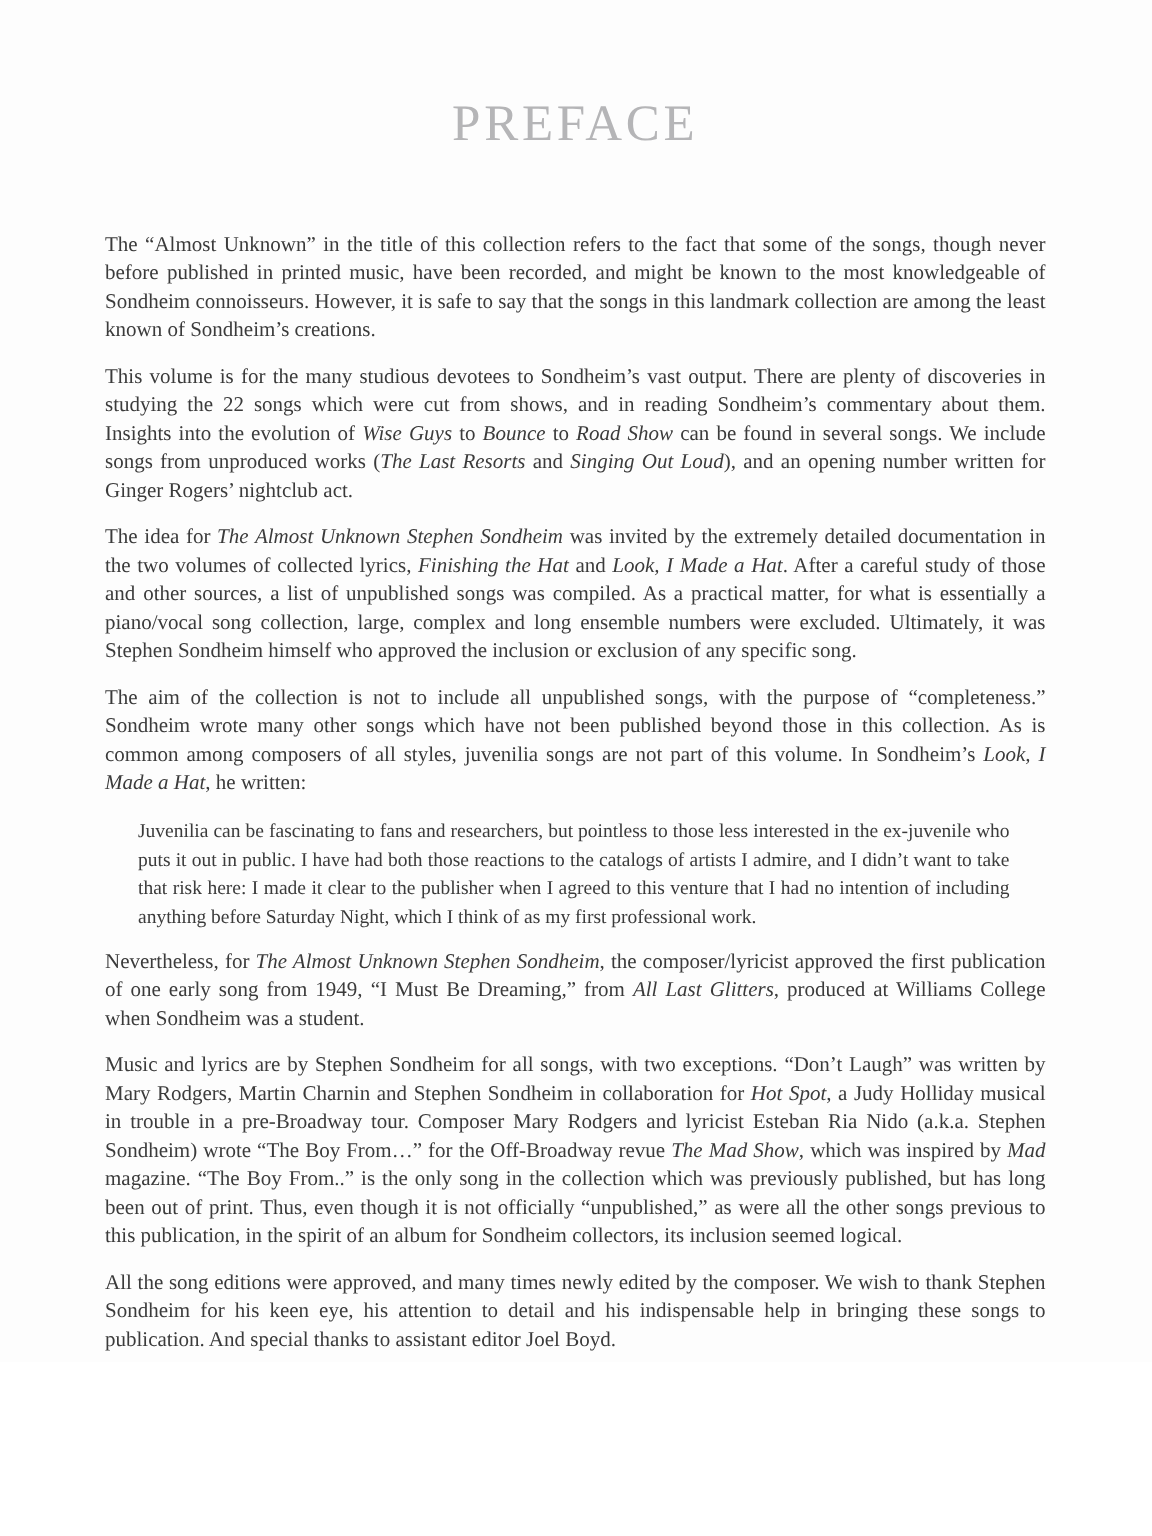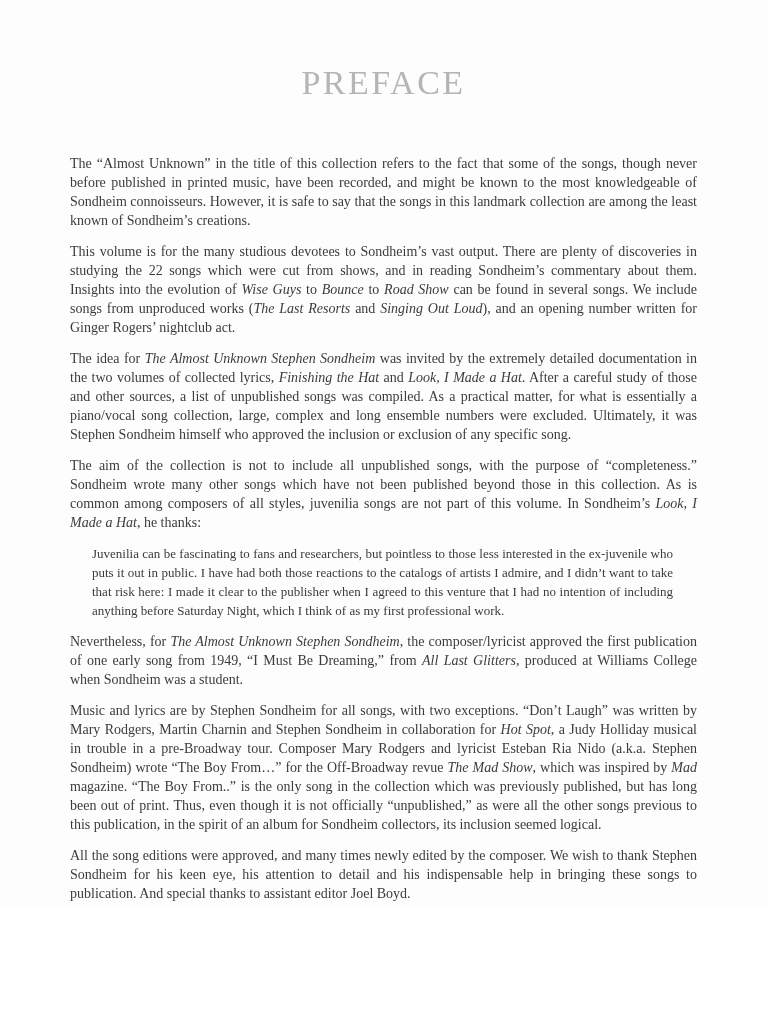--- a/index.html
+++ b/index.html
@@ -61,21 +61,21 @@
 </head>
 <body>
 
 <div class="page" style="color: rgb(59, 59, 59);">
   <h1 class="title" style="color: rgb(181, 181, 183);">PREFACE</h1>
 
   <main class="body-text">
       <p class="para"><span>The “Almost Unknown” in the title of this collection refers to the fact that some of the songs, though never before published in printed music, have been recorded, and might be known to the most knowledgeable of Sondheim connoisseurs. However, it is safe to say that the songs in this landmark collection are among the least known of Sondheim’s creations.</span></p>
       <p class="para"><span>This volume is for the many studious devotees to Sondheim’s vast output. There are plenty of discoveries in studying the 22 songs which were cut from shows, and in reading Sondheim’s commentary about them. Insights into the evolution of </span><em>Wise Guys</em><span> to </span><em>Bounce</em><span> to </span><em>Road Show</em><span> can be found in several songs. We include songs from unproduced works (</span><em>The Last Resorts</em><span> and </span><em>Singing Out Loud</em><span>), and an opening number written for Ginger Rogers’ nightclub act.</span></p>
       <p class="para"><span>The idea for </span><em>The Almost Unknown Stephen Sondheim</em><span> was invited by the extremely detailed documentation in the two volumes of collected lyrics, </span><em>Finishing the Hat</em><span> and </span><em>Look, I Made a Hat</em><span>. After a careful study of those and other sources, a list of unpublished songs was compiled. As a practical matter, for what is essentially a piano/vocal song collection, large, complex and long ensemble numbers were excluded. Ultimately, it was Stephen Sondheim himself who approved the inclusion or exclusion of any specific song.</span></p>
-      <p class="para"><span>The aim of the collection is not to include all unpublished songs, with the purpose of “completeness.” Sondheim wrote many other songs which have not been published beyond those in this collection. As is common among composers of all styles, juvenilia songs are not part of this volume. In Sondheim’s </span><em>Look, I Made a Hat</em><span>, he thanks:</span></p>
+      <p class="para"><span>The aim of the collection is not to include all unpublished songs, with the purpose of “completeness.” Sondheim wrote many other songs which have not been published beyond those in this collection. As is common among composers of all styles, juvenilia songs are not part of this volume. In Sondheim’s </span><em>Look, I Made a Hat</em><span>, he written:</span></p>
       <blockquote class="quote"><span>Juvenilia can be fascinating to fans and researchers, but pointless to those less interested in the ex-juvenile who puts it out in public. I have had both those reactions to the catalogs of artists I admire, and I didn’t want to take that risk here: I made it clear to the publisher when I agreed to this venture that I had no intention of including anything before Saturday Night, which I think of as my first professional work.</span></blockquote>
       <p class="para"><span>Nevertheless, for </span><em>The Almost Unknown Stephen Sondheim</em><span>, the composer/lyricist approved the first publication of one early song from 1949, “I Must Be Dreaming,” from </span><em>All Last Glitters</em><span>, produced at Williams College when Sondheim was a student.</span></p>
       <p class="para"><span>Music and lyrics are by Stephen Sondheim for all songs, with two exceptions. “Don’t Laugh” was written by Mary Rodgers, Martin Charnin and Stephen Sondheim in collaboration for </span><em>Hot Spot</em><span>, a Judy Holliday musical in trouble in a pre-Broadway tour. Composer Mary Rodgers and lyricist Esteban Ria Nido (a.k.a. Stephen Sondheim) wrote “The Boy From…” for the Off-Broadway revue </span><em>The Mad Show</em><span>, which was inspired by </span><em>Mad</em><span> magazine. “The Boy From..” is the only song in the collection which was previously published, but has long been out of print. Thus, even though it is not officially “unpublished,” as were all the other songs previous to this publication, in the spirit of an album for Sondheim collectors, its inclusion seemed logical.</span></p>
       <p class="para"><span>All the song editions were approved, and many times newly edited by the composer. We wish to thank Stephen Sondheim for his keen eye, his attention to detail and his indispensable help in bringing these songs to publication. And special thanks to assistant editor Joel Boyd.</span></p>
     </main>
 
   <div class="signature">
     <div>Richard Walters</div>
   </div>
 

